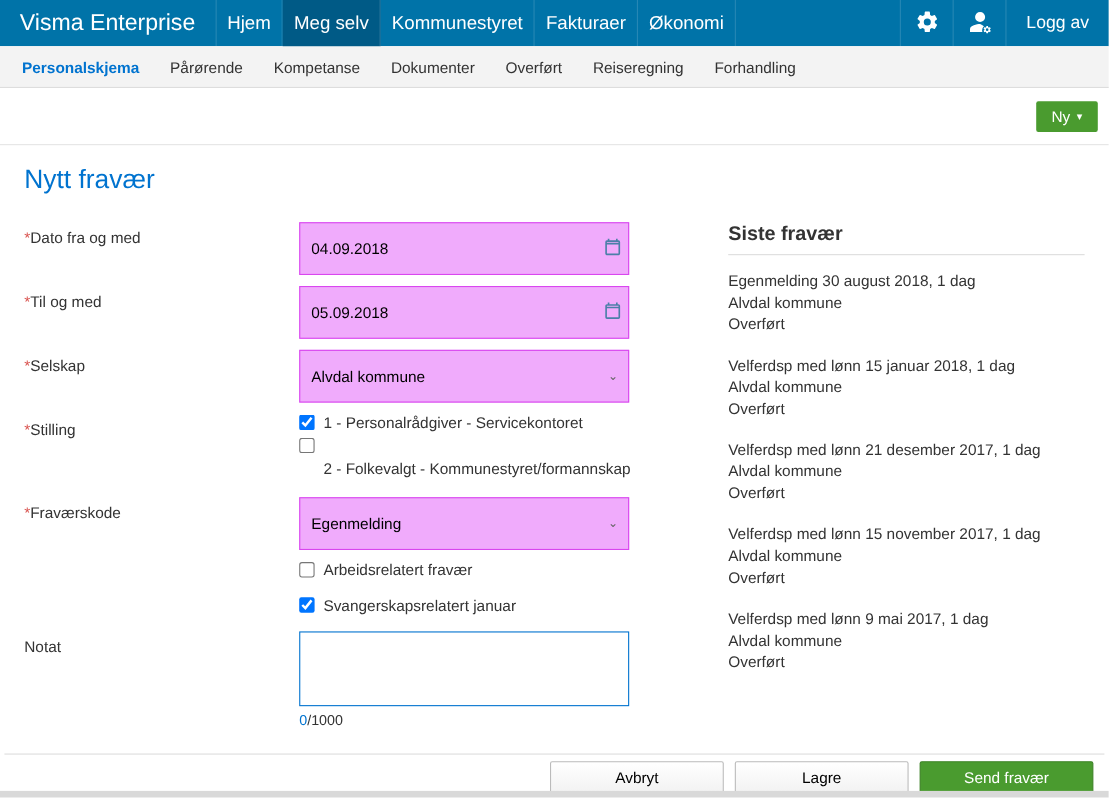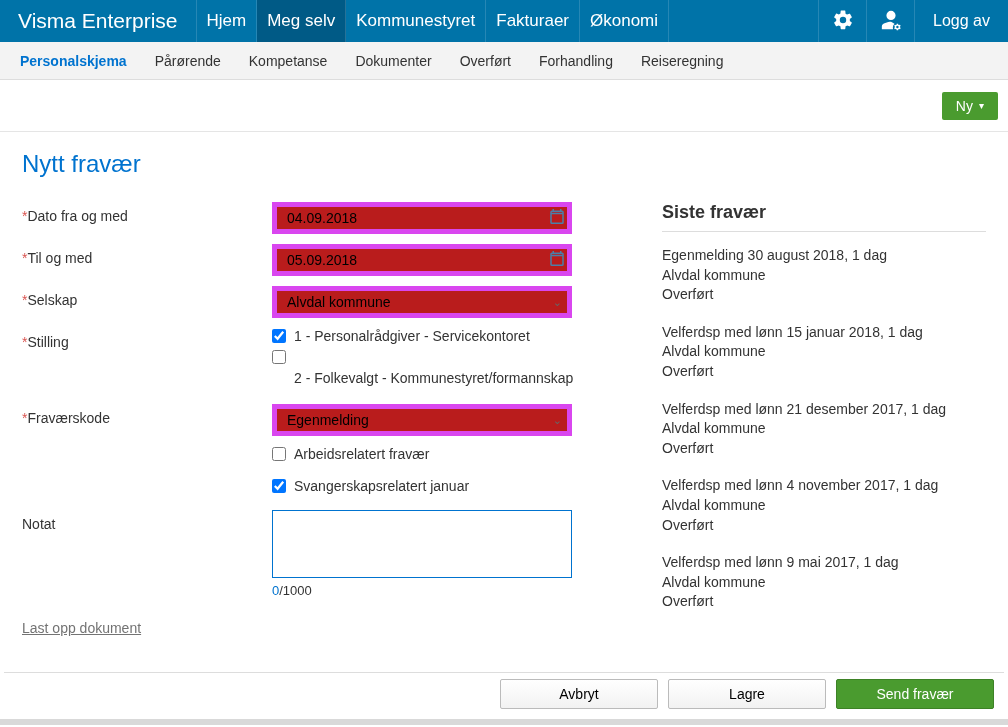--- a/index.html
+++ b/index.html
@@ -125,25 +125,25 @@
     font-size: 14px;
   }
   .req { color: #d9534f; }
   .form-field { flex: 1; }
   .input-wrap {
     position: relative;
     width: 300px;
   }
   .text-input, .select-input {
     width: 100%;
-    height: 32px;
-    border: 5px solid #d946ef;
+    height: 48px;
+    border: 1px solid #d946ef;
     padding: 0 34px 0 10px;
     font-size: 14px;
-    background: #b91c1c;
+    background: #f0abfc;
   }
   .cal-icon, .chev-icon {
     position: absolute;
     right: 6px;
     top: 50%;
     transform: translateY(-50%);
     pointer-events: none;
   }
   .cal-icon svg { width: 18px; height: 18px; fill: #4b7fa8; }
   .chev-icon { font-size: 11px; color: #666; right: 10px; }
@@ -181,21 +181,21 @@
     font-size: 18px;
     font-weight: 600;
     padding-bottom: 8px;
     border-bottom: 1px solid #ddd;
     margin-bottom: 14px;
   }
   .hist-item { margin-bottom: 18px; font-size: 14px; line-height: 1.4; }
   
   .footer {
     position: absolute;
-    bottom: 13px;
+    bottom: 0;
     left: 4px;
     right: 4px;
     height: 42px;
     border-top: 1px solid #ddd;
     display: flex;
     justify-content: flex-end;
     align-items: center;
     gap: 10px;
     padding: 0 10px;
     background: #fff;
@@ -249,22 +249,22 @@
   </div>
   <div class="topnav-logout">Logg av</div>
 </div>
 
 <div class="subtabs">
   <div class="subtab active">Personalskjema</div>
   <div class="subtab">Pårørende</div>
   <div class="subtab">Kompetanse</div>
   <div class="subtab">Dokumenter</div>
   <div class="subtab">Overført</div>
+  <div class="subtab">Reiseregning</div>
   <div class="subtab">Forhandling</div>
-  <div class="subtab">Reiseregning</div>
 </div>
 
 <div class="actionbar">
   <button class="btn-ny">
     <span>Ny</span>
     <span class="chev">▾</span>
   </button>
 </div>
 
 <div class="page">
@@ -382,21 +382,21 @@
         <div>Velferdsp med lønn 15 januar 2018, 1 dag</div>
         <div>Alvdal kommune</div>
         <div>Overført</div>
       </div>
       <div class="hist-item">
         <div>Velferdsp med lønn 21 desember 2017, 1 dag</div>
         <div>Alvdal kommune</div>
         <div>Overført</div>
       </div>
       <div class="hist-item">
-        <div>Velferdsp med lønn 4 november 2017, 1 dag</div>
+        <div>Velferdsp med lønn 15 november 2017, 1 dag</div>
         <div>Alvdal kommune</div>
         <div>Overført</div>
       </div>
       <div class="hist-item">
         <div>Velferdsp med lønn 9 mai 2017, 1 dag</div>
         <div>Alvdal kommune</div>
         <div>Overført</div>
       </div>
     </div>
   </div>

